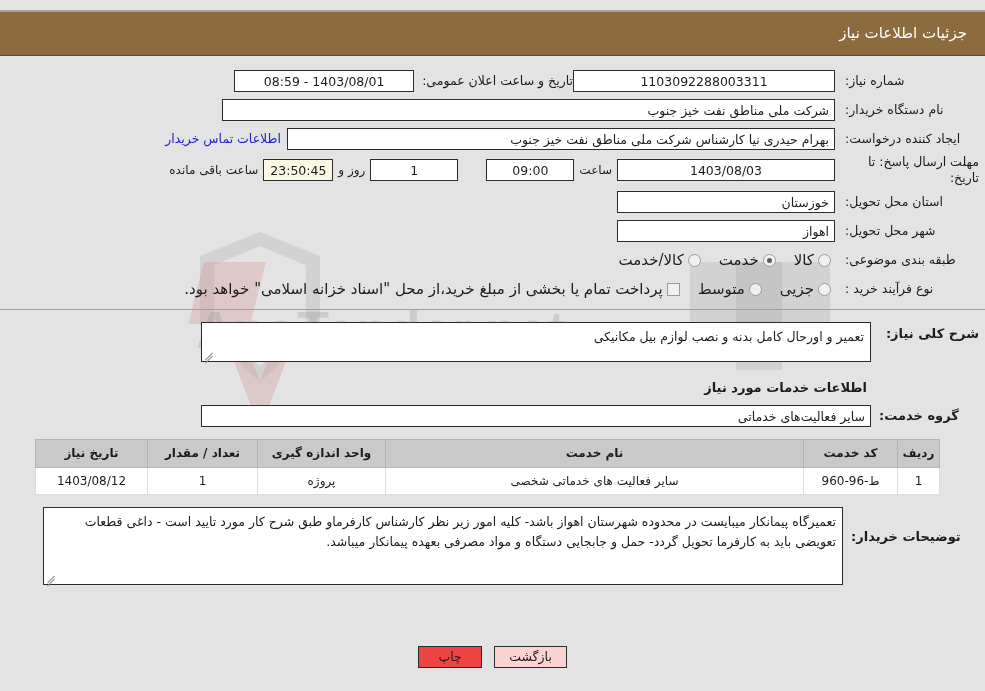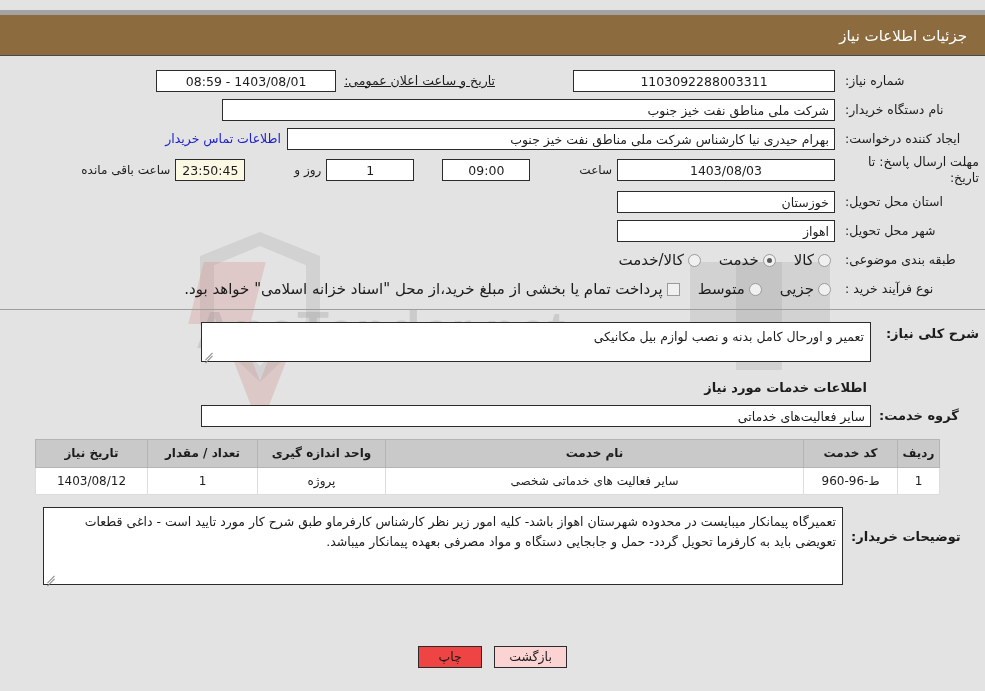--- a/index.html
+++ b/index.html
@@ -78,21 +78,21 @@
     background: rgba(214,140,140,0.30);
     transform: skewX(-14deg);
   }
 
   
   .title-bar {
     position: absolute;
     left: 0; top: 10px;
     width: 985px; height: 46px;
     background: #8c6b3f;
-    border-top: 5px solid #a3a3a3;
+    border-top: 2px solid #a3a3a3;
     border-bottom: 1px solid #4a4a4a;
     z-index: 2;
   }
   .title-bar .title-text {
     position: absolute;
     right: 18px; top: 12px;
     color: #ffffff;
     font-size: 15px;
   }
 
@@ -140,21 +140,20 @@
     direction: rtl;
     outline: none;
   }
   .fld.rtl-right { text-align: right; }
   .fld.cream { background: #fbf8e3; }
   .inline-lbl {
     font-size: 12px;
     color: #1c1c1c;
     padding: 0 5px;
     white-space: nowrap;
-    margin-left: 44px;
   }
   .link {
     color: #2222cc;
     font-size: 12.5px;
     text-decoration: none;
     white-space: nowrap;
     padding: 0 6px;
   }
 
   
@@ -318,21 +317,21 @@
   <div class="title-bar">
     <span class="title-text">جزئیات اطلاعات نیاز</span>
   </div>
 
   <div class="panel">
     <div class="panel-body">
 
       <div class="frow">
         <span class="lbl lbl-right">شماره نیاز:</span>
         <input class="fld" style="width: 262px;" type="text" readonly="" value="1103092288003311">
-        <span class="lbl" style="padding-right:78px;text-decoration:underline;">تاریخ و ساعت اعلان عمومی:</span>
+        <span class="lbl" style="">تاریخ و ساعت اعلان عمومی:</span>
         <input class="fld" style="width: 180px;" type="text" readonly="" value="1403/08/01 - 08:59">
       </div>
 
       <div class="frow">
         <span class="lbl lbl-right">نام دستگاه خریدار:</span>
         <input class="fld rtl-right" style="width: 613px;" type="text" readonly="" value="شرکت ملی مناطق نفت خیز جنوب">
       </div>
 
       <div class="frow">
         <span class="lbl lbl-right">ایجاد کننده درخواست:</span>

